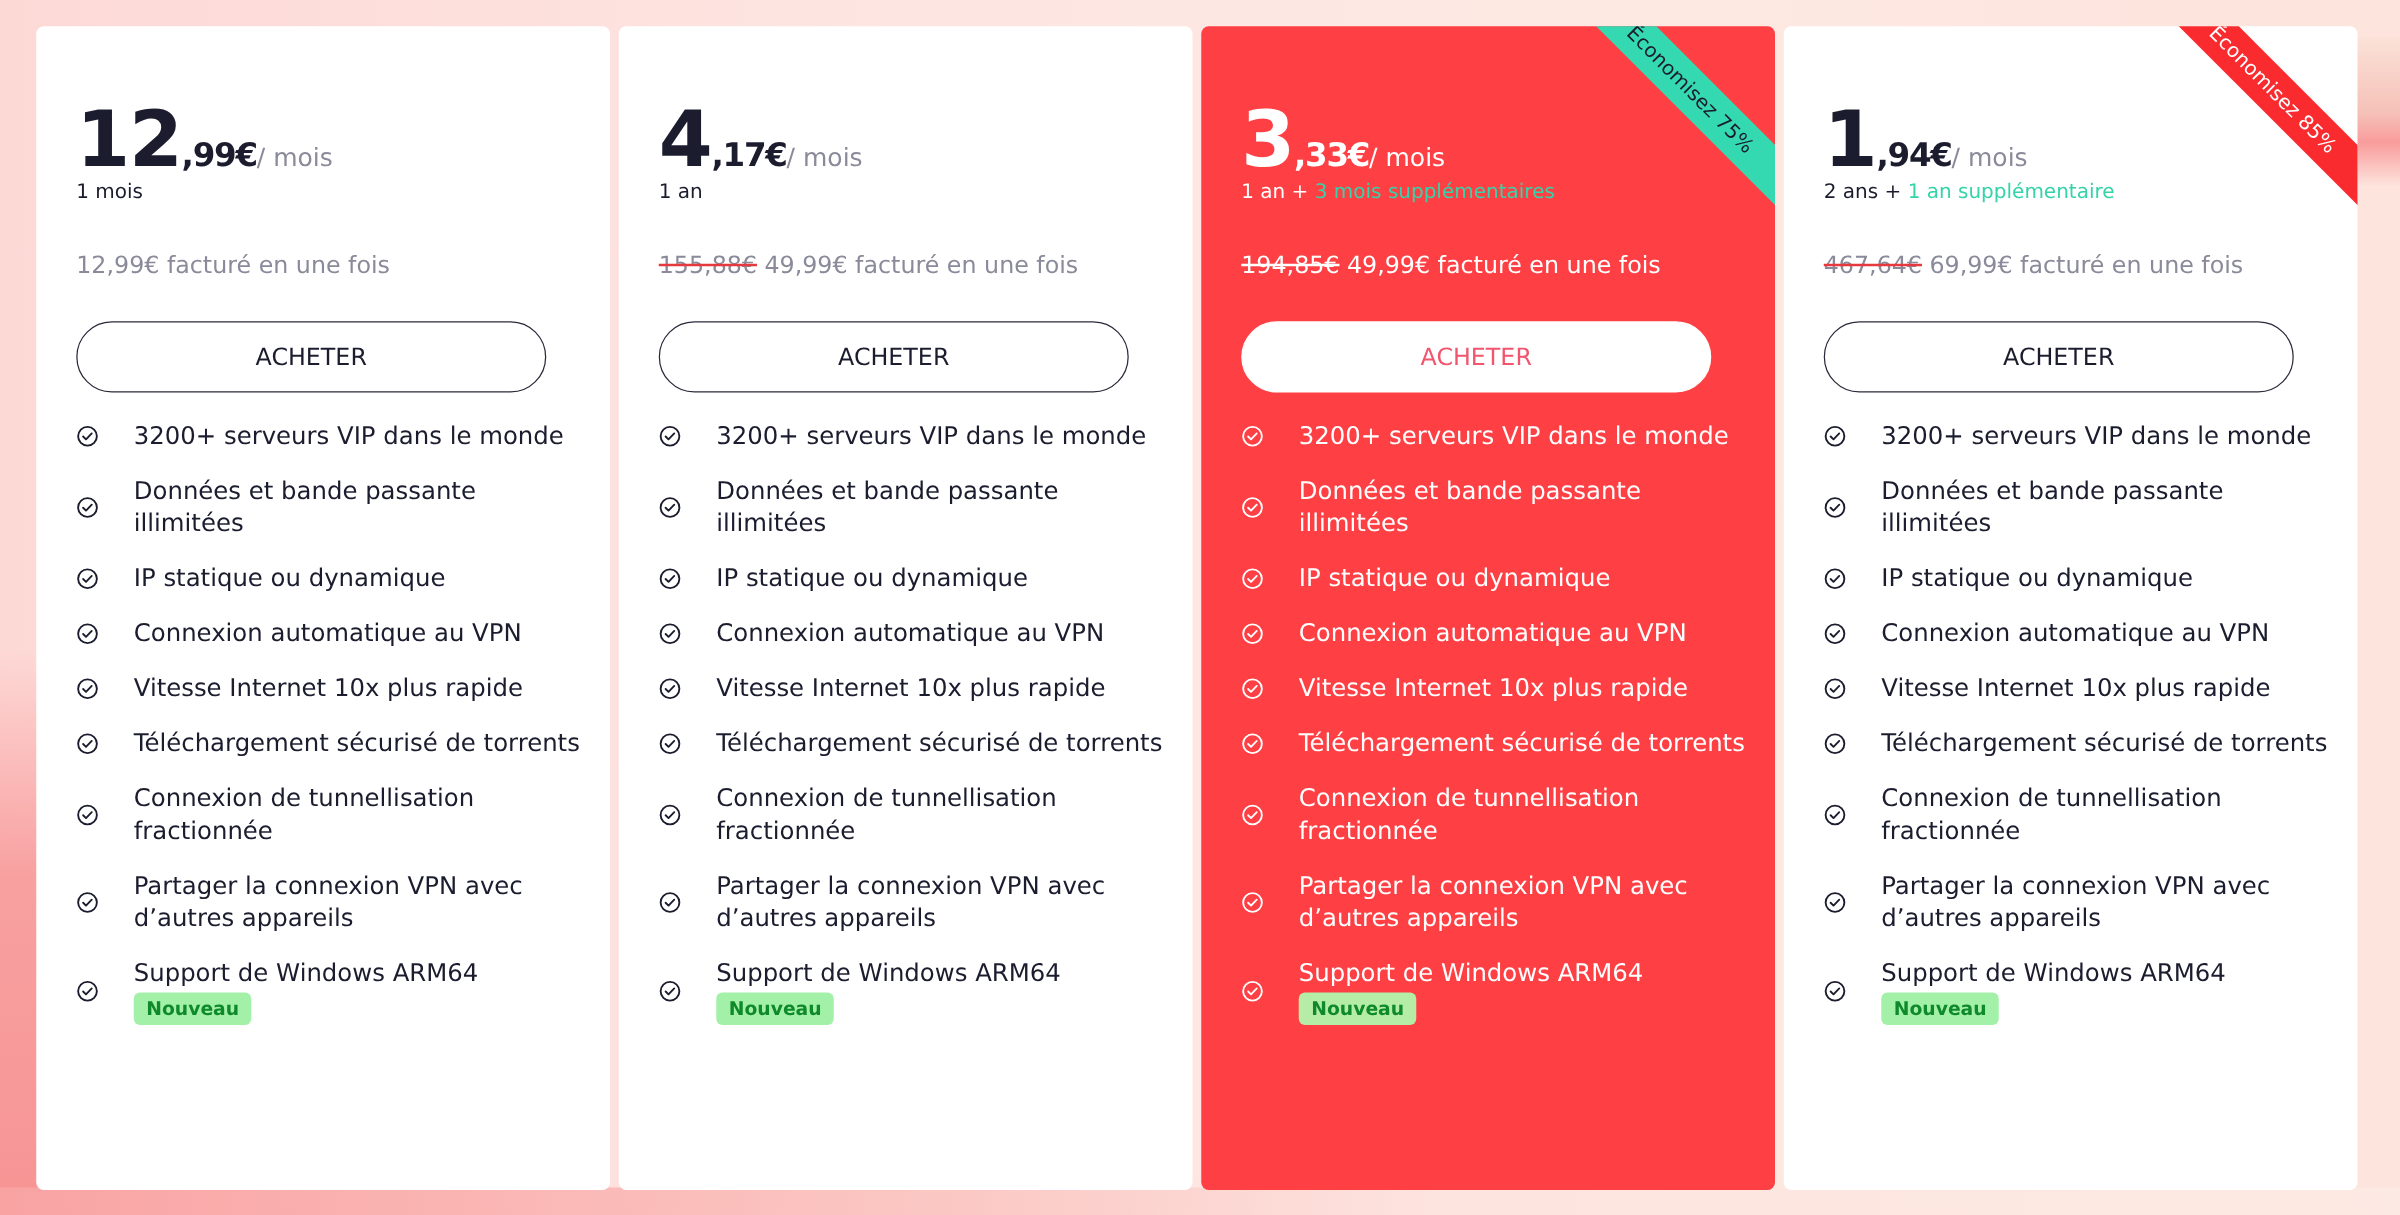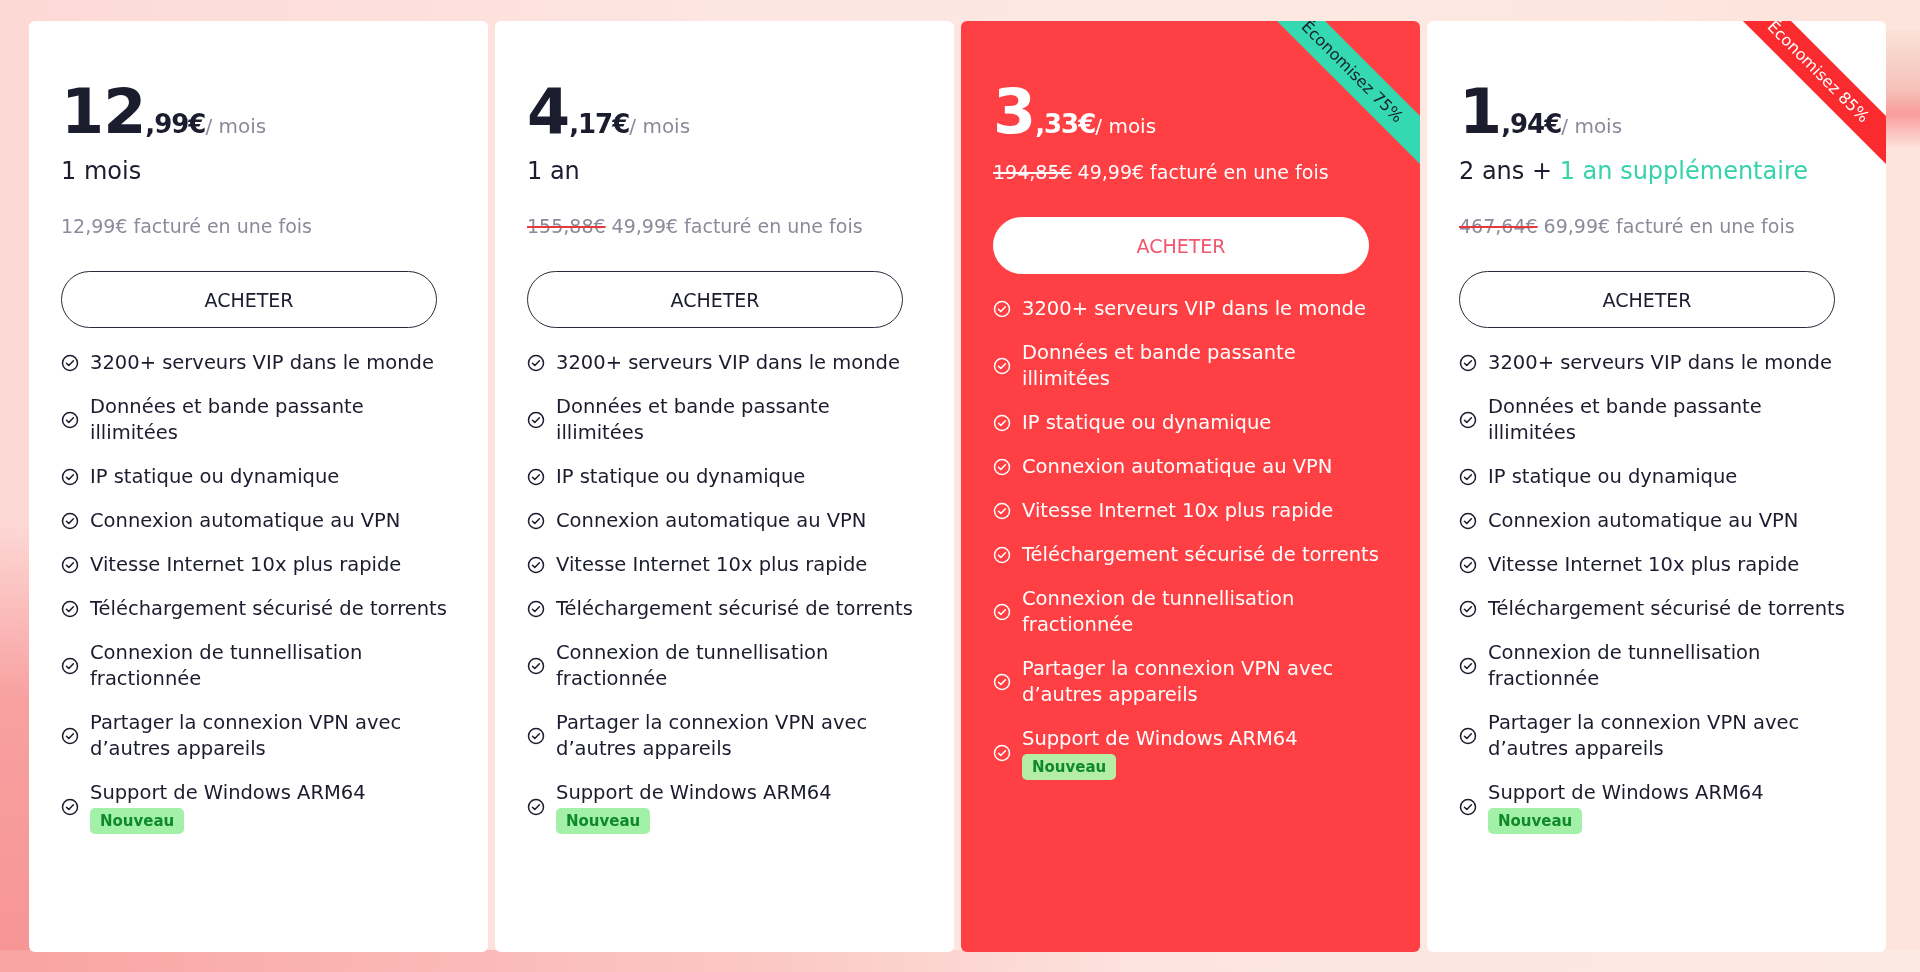--- a/index.html
+++ b/index.html
@@ -33,34 +33,34 @@
     transform: rotate(45deg); text-align: center; line-height: 34px;
     font-size: 16px; color: #1b1c2e;
   }
   .ribbon.green { background: #34d9b2; }
   .ribbon.red { background: #f92b2f; color: #ffffff; }
   .price { display: flex; align-items: baseline; height: 54px; }
   .price-int { font-size: 62px; font-weight: bold; letter-spacing: -1px; line-height: 1; }
   .price-dec { font-size: 26px; font-weight: bold; letter-spacing: -1px; }
   .price-per { font-size: 20px; color: #8a8a9a; margin-left: 0; }
   .featured .price-per { color: #ffffff; }
-  .duration { margin-top: 22px; font-size: 24px; height: 32px; white-space: nowrap; }
+  .duration { margin-top: 8px; font-size: 16px; height: 32px; white-space: nowrap; }
   .duration .bonus { color: #34d3a9; }
   .billing { margin-top: 26px; font-size: 19px; color: #8a8a9a; height: 26px; white-space: nowrap; }
   .featured .billing { color: #ffffff; }
   .billing .old { text-decoration: line-through; text-decoration-color: #e5393d; text-decoration-thickness: 2px; margin-right: 6px; }
   .featured .billing .old { text-decoration-color: #ffffff; text-align: center; }
   .buy-btn {
     display: block; margin-top: 30px; width: 376px; height: 57px;
     border: 1.5px solid #2a2b3a; border-radius: 36px; background: transparent;
     font-family: "DejaVu Sans", sans-serif; font-size: 19px; color: #1b1c2e; cursor: pointer;
   }
   .featured .buy-btn { background: #ffffff; border-color: #ffffff; color: #f2556e; }
   .features { list-style: none; margin-top: 22px; }
-  .feature { display: flex; align-items: center; font-size: 19.5px; line-height: 26px; margin-bottom: 18px; }
+  .feature { display: flex; align-items: center; font-size: 19.5px; line-height: 26px; margin-bottom: 18px; gap: 17px; }
   .feature .check { flex: 0 0 18px; width: 18px; height: 18px; margin-right: 11px; }
   .feature .txt { max-width: 360px; }
   .badge {
     display: inline-block; margin-top: 2px; padding: 2px 10px;
     background: #a3f0a8; color: #0f8a2a; font-size: 15px; font-weight: bold;
     border-radius: 5px; line-height: 22px;
   }
   .featured .badge { background: #b6eda6; }
 </style>
 </head>
@@ -232,20 +232,23 @@
     </ul>
   </div>
 
   <div class="card featured">
     <div class="ribbon green">Économisez 75%</div>
     <div class="price">
       <span class="price-int">3</span>
       <span class="price-dec">,33€</span>
       <span class="price-per">/ mois</span>
     </div>
+    <div class="duration">
+      <span>1 an + </span><span class="bonus">3 mois supplémentaires</span>
+    </div>
     <div class="billing">
       <span class="old">194,85€</span><span>49,99€ facturé en une fois</span>
     </div>
     <button class="buy-btn">ACHETER</button>
     <ul class="features">
       <li class="feature">
           <svg class="check" viewBox="0 0 18 18">
             <circle cx="9" cy="9" r="7.5" fill="none" stroke="currentColor" stroke-width="1.5"></circle>
             <path d="M5.5 9.2l2.3 2.3 4.6-4.8" fill="none" stroke="currentColor" stroke-width="1.5" stroke-linecap="round" stroke-linejoin="round"></path>
           </svg>

